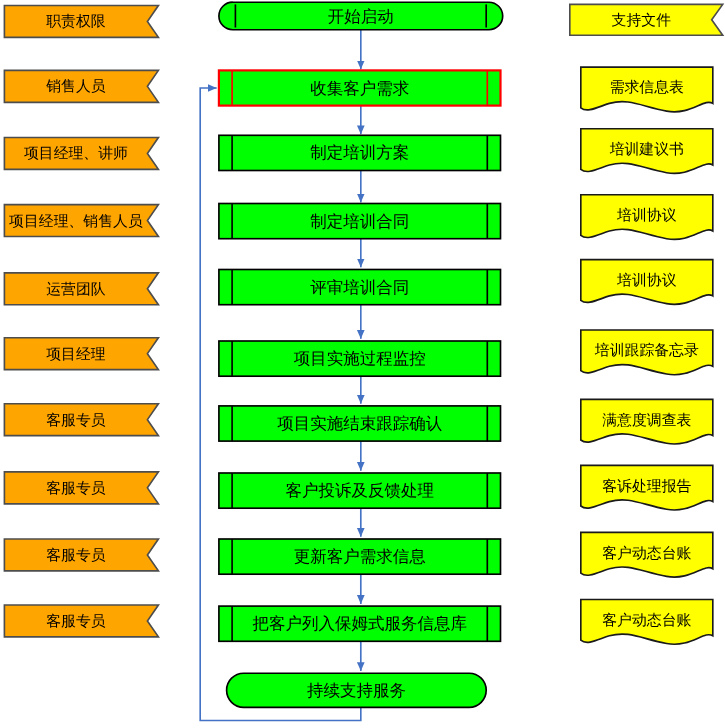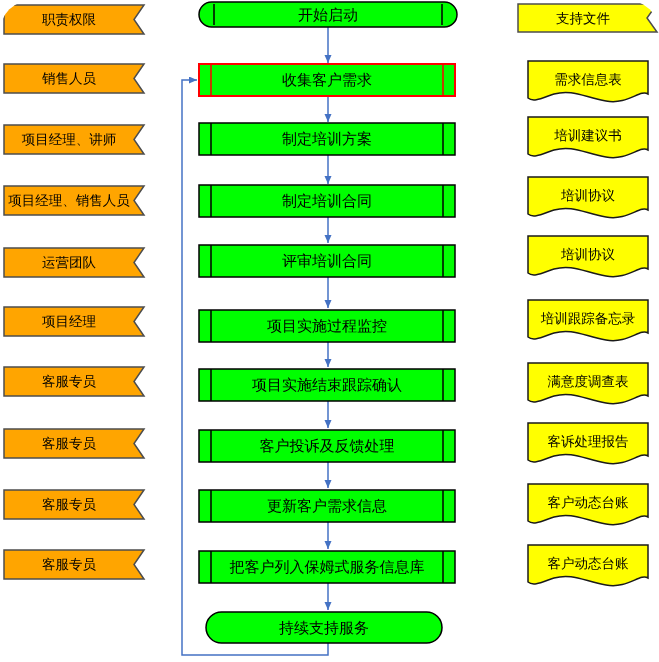--- a/index.html
+++ b/index.html
@@ -1,16 +1,16 @@
 <!DOCTYPE html>
 <html><head>
 <meta charset="utf-8">
 <style>
   html,body { margin:0; padding:0; background:#ffffff; }
-  .canvas { position:relative; width:659px; height:662px; background:#ffffff; overflow:hidden;border-radius:32px; }
+  .canvas { position:relative; width:659px; height:662px; background:#ffffff; overflow:hidden; }
   svg text {
     font-family:"DejaVu Serif", serif;
     font-size:15px;
     fill:#000000;
     text-anchor:middle;
   }
   svg text.t13 { font-size:13.5px; }
   .banner-shape { stroke:#4d4d4d; stroke-width:1.5; }
   .doc-shape    { stroke:#1a1a1a; stroke-width:1.5; }
   .proc-shape   { stroke:#000000; stroke-width:1.5; }

